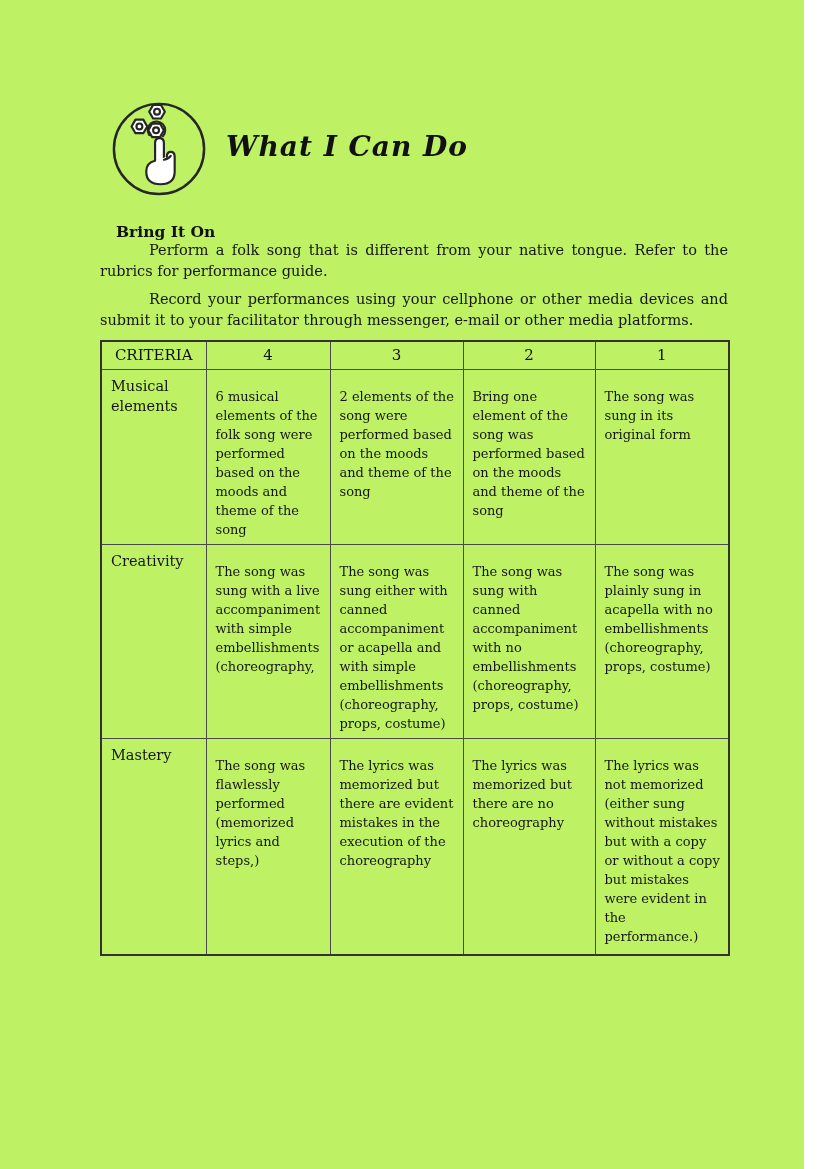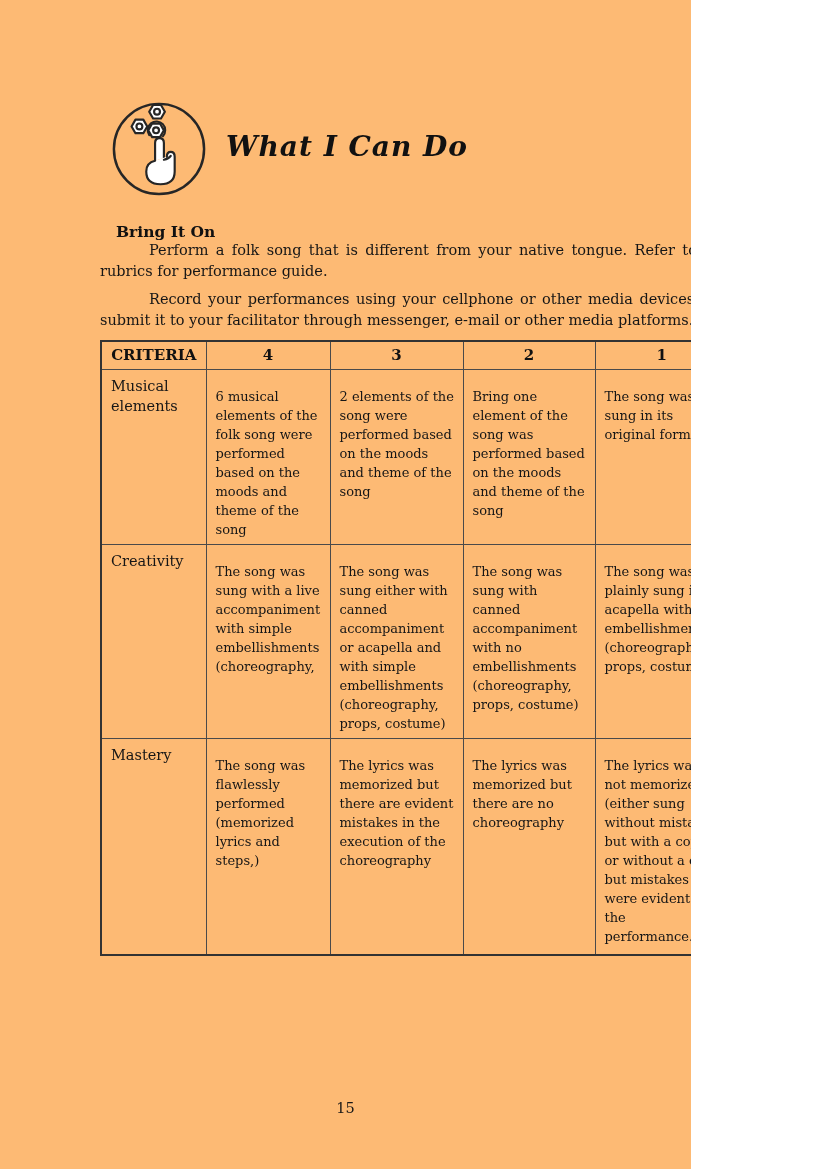--- a/index.html
+++ b/index.html
@@ -1,20 +1,20 @@
 <!DOCTYPE html>
 <html><head>
 <meta charset="utf-8">
 <style>
   html, body { margin: 0; padding: 0; background: #ffffff; }
   .page {
     position: relative;
-    width: 691px;
+    width: 804px;
     height: 1169px;
-    background: #fdba74;
+    background: #bef264;
     font-family: "DejaVu Serif", serif;
     color: #161616;
     overflow: hidden;
   }
 
   
   .icon-wrap {
     position: absolute;
     left: 110px;
     top: 98px;
@@ -70,21 +70,21 @@
     border-collapse: collapse;
     table-layout: fixed;
     border: 2px solid #333333;
   }
   table.rubric th, table.rubric td {
     border: 1px solid #4a4a4a;
     box-sizing: border-box;
   }
   table.rubric th {
     font-size: 15px;
-    font-weight: bold;
+    font-weight: normal;
     text-align: center;
     padding: 2px 0;
     color: #111111;
   }
   table.rubric td {
     vertical-align: top;
     padding: 17px 7px 5px 9px;
     font-size: 13px;
     line-height: 19px;
     text-align: left;
@@ -177,15 +177,14 @@
       <tr class="row-3">
         <td class="crit">Mastery</td>
         <td>The song was flawlessly performed (memorized lyrics and steps,)</td>
         <td>The lyrics was memorized but there are evident mistakes in the execution of the choreography</td>
         <td>The lyrics was memorized but there are no choreography</td>
         <td>The lyrics was not memorized (either sung without mistakes but with a copy or without a copy but mistakes were evident in the performance.)</td>
       </tr>
     </tbody>
   </table>
 
-  <div class="page-number">15</div>
 
 </div>
 
 </body></html>

